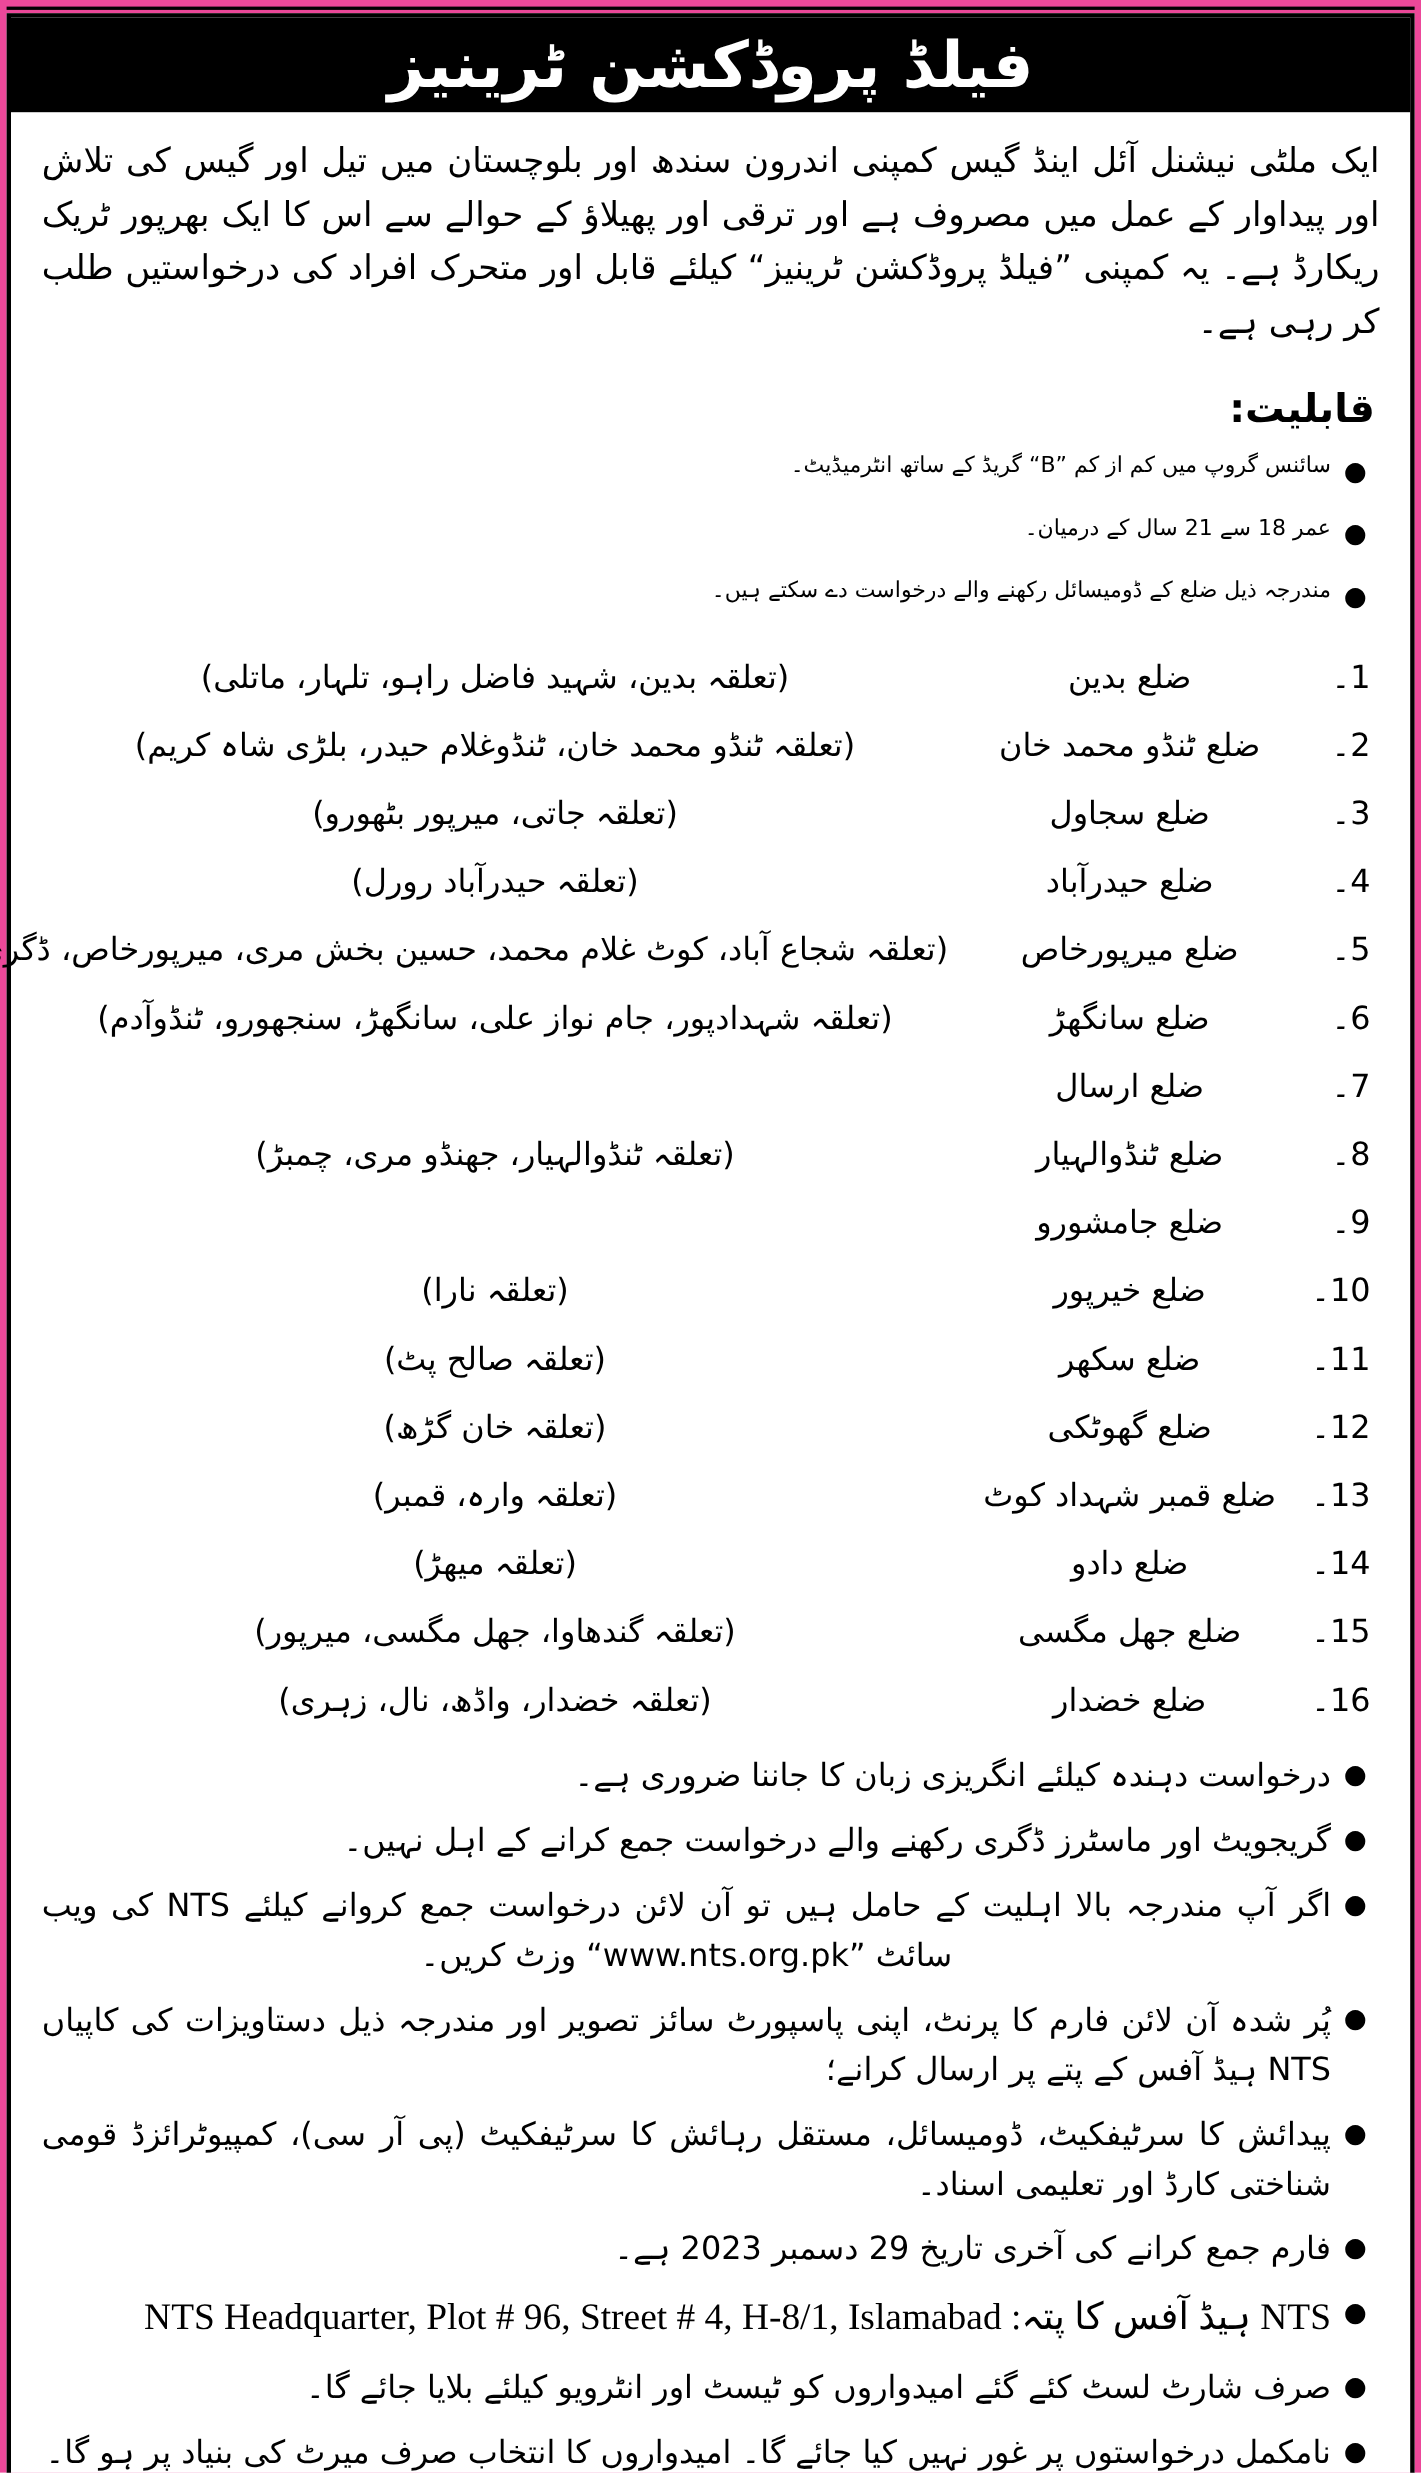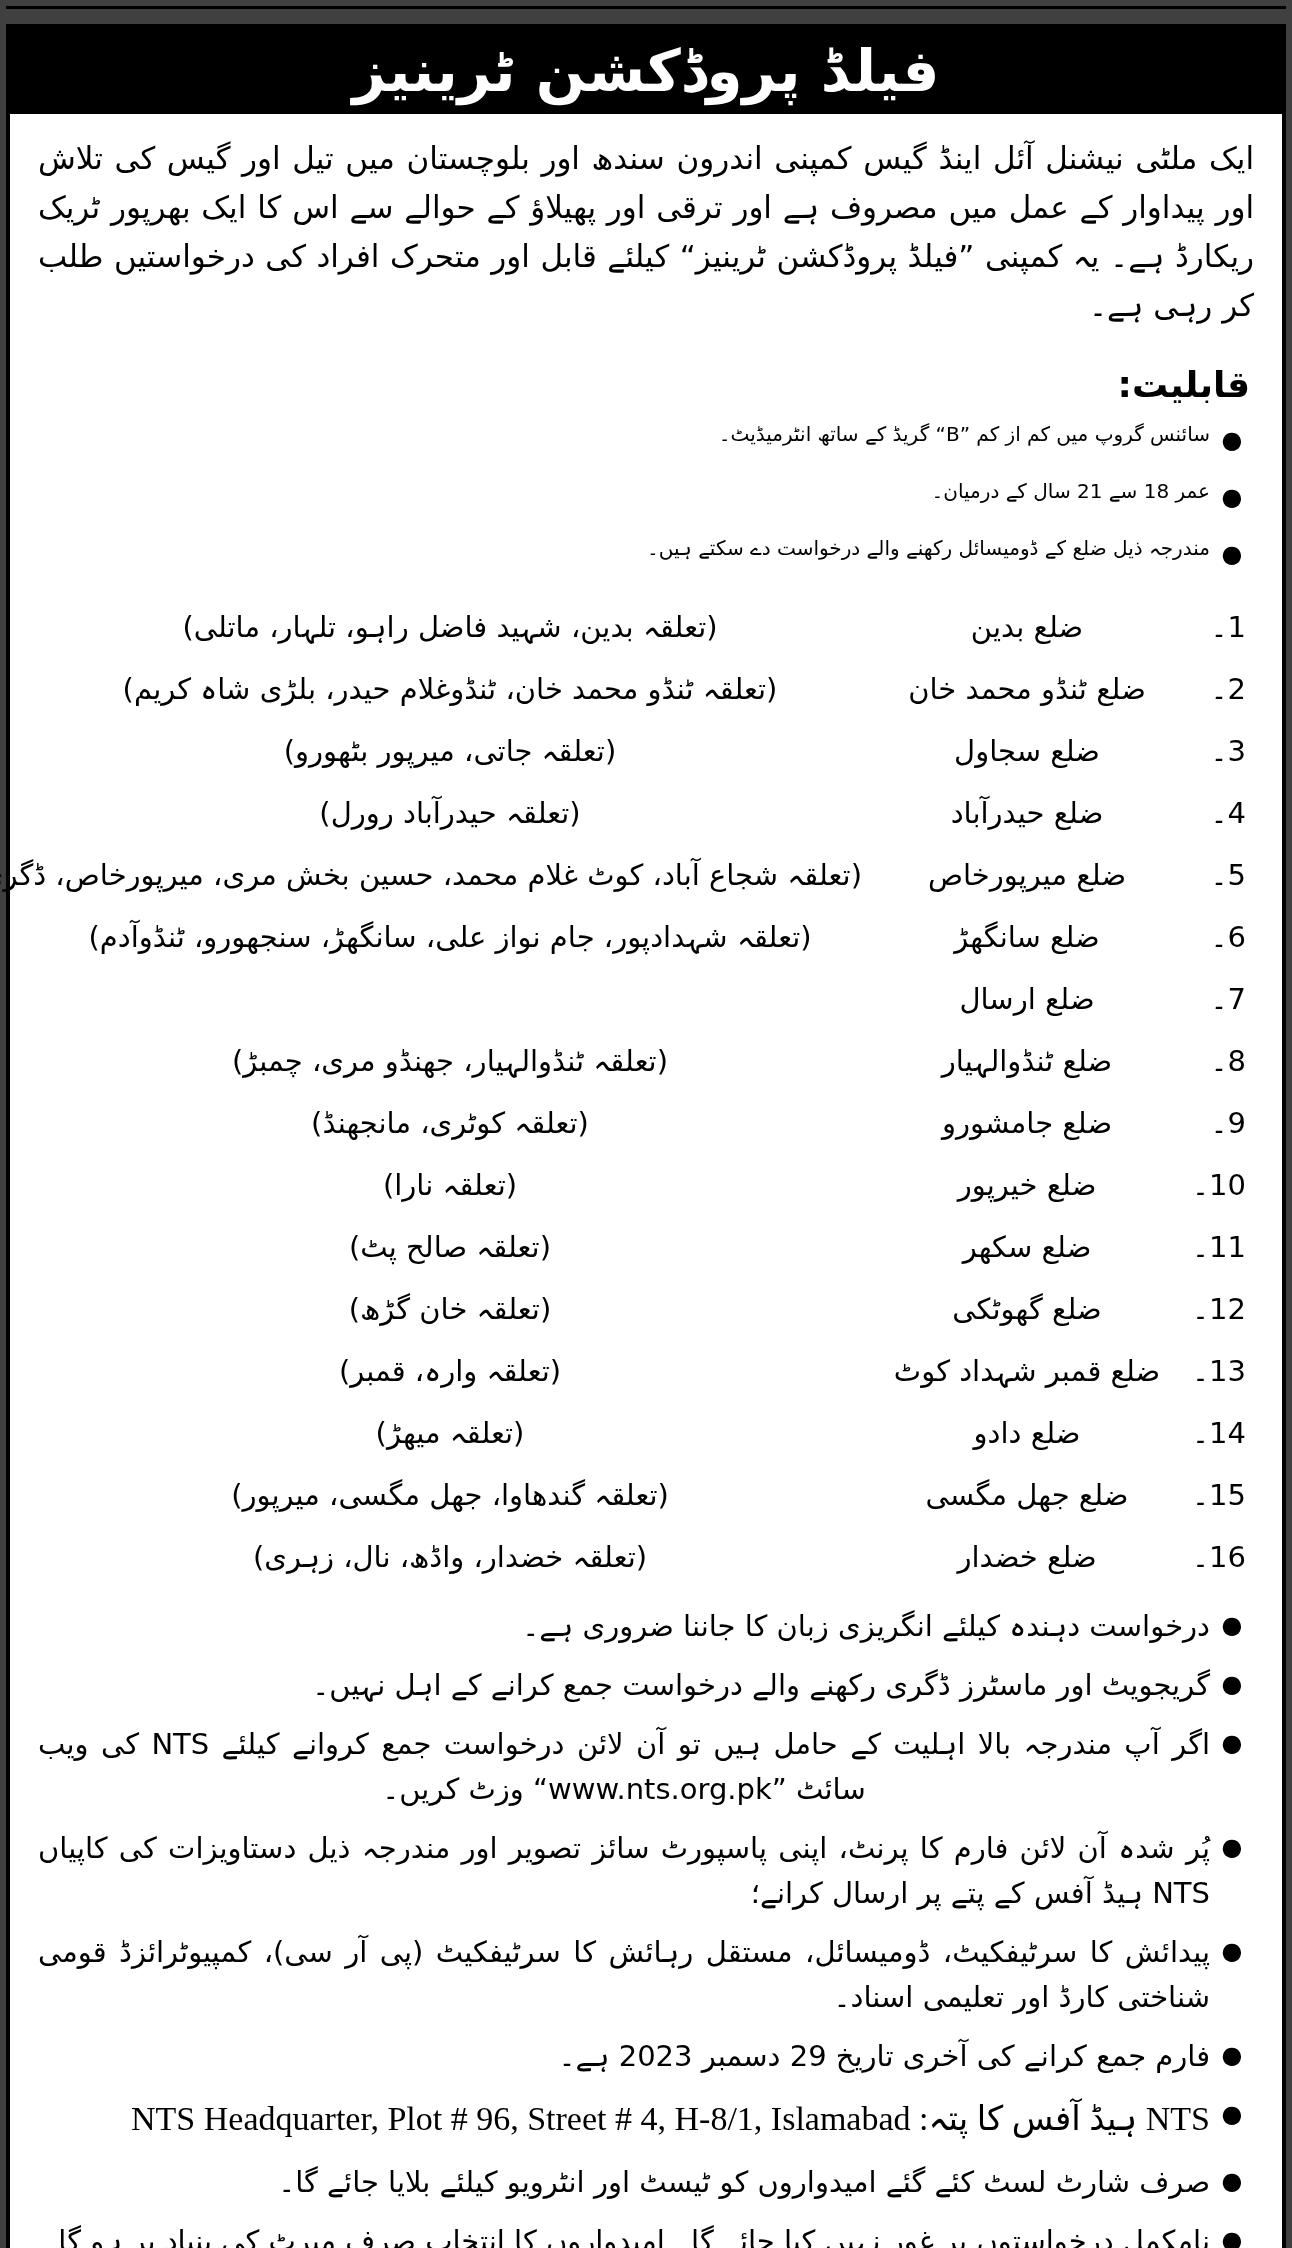--- a/index.html
+++ b/index.html
@@ -6,22 +6,21 @@
   html, body { background: #ffffff; }
   body {
     width: 1292px; height: 2248px;
     font-family: "DejaVu Sans", sans-serif;
     color: #000000;
     overflow: hidden;
   }
   .page {
     width: 1292px; height: 2248px;
     display: flex; flex-direction: column;
-    background: #404040;
-    gap: 12px;
+    background: #ec4899;
   }
   .topline { border-top: 3px solid #000; margin: 6px 6px 3px 6px; }
 
   .ad {
     flex: 1 1 auto;
     margin: 0 6px;
     border: 4px solid #000;
     display: flex; flex-direction: column;
     background: #ffffff;
   }
@@ -171,21 +170,20 @@
           <span class="d-name">ضلع ارسال</span>
         </div>
         <div class="d-row">
           <span class="d-no">8۔</span>
           <span class="d-name">ضلع ٹنڈوالہیار</span>
           <span class="d-tal">(تعلقہ ٹنڈوالہیار، جھنڈو مری، چمبڑ)</span>
         </div>
         <div class="d-row">
           <span class="d-no">9۔</span>
           <span class="d-name">ضلع جامشورو</span>
-          <span class="d-tal">(تعلقہ کوٹری، مانجھنڈ)</span>
         </div>
         <div class="d-row">
           <span class="d-no">10۔</span>
           <span class="d-name">ضلع خیرپور</span>
           <span class="d-tal">(تعلقہ نارا)</span>
         </div>
         <div class="d-row">
           <span class="d-no">11۔</span>
           <span class="d-name">ضلع سکھر</span>
           <span class="d-tal">(تعلقہ صالح پٹ)</span>

